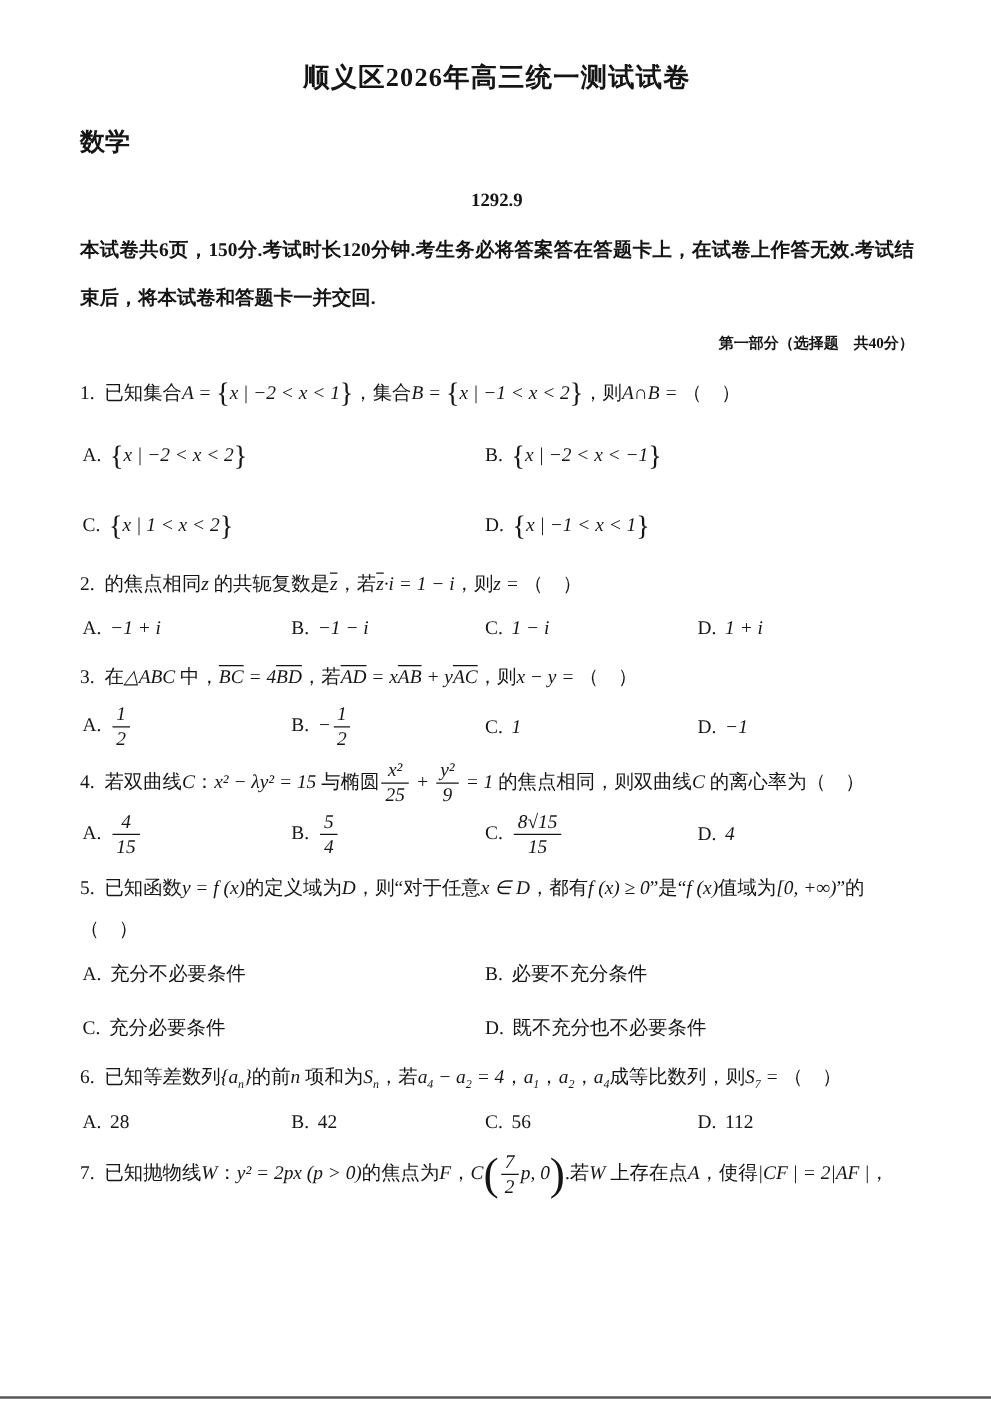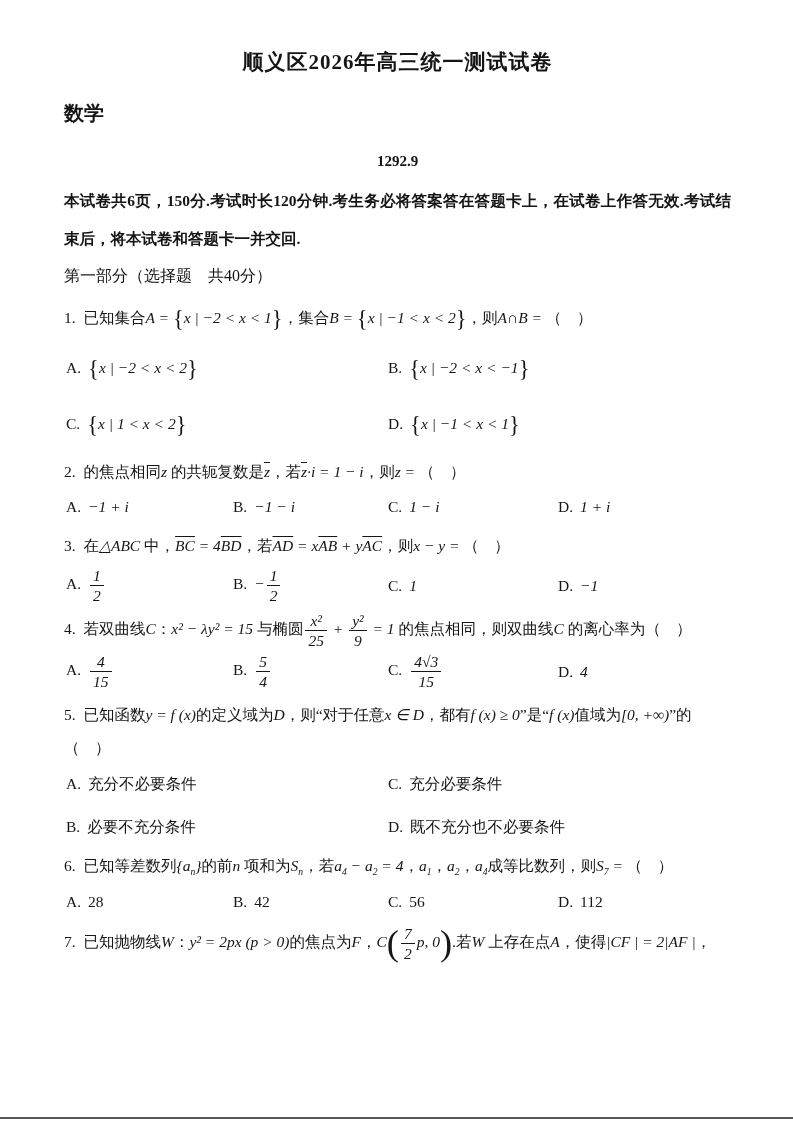--- a/index.html
+++ b/index.html
@@ -7,21 +7,21 @@
     width:793px; height:1122px; position:relative; overflow:hidden;
     background:#ffffff; color:#151515;
     font-family:"Liberation Serif", serif;
     font-size:15.5px;
   }
   .page { box-sizing:border-box; width:793px; height:1122px; padding:42px 62px 3px 64px; position:relative; }
   .title { text-align:center; font-weight:bold; font-size:21px; margin:6px 0 0 0; letter-spacing:1px; }
   .subject { font-weight:bold; font-size:20px; margin:24px 0 0 0; }
   .date { text-align:center; font-weight:bold; font-size:15px; margin:26px 0 0 0; }
   .instructions { font-weight:bold; font-size:15.5px; line-height:2.45; text-align:justify; margin:12px 0 0 0; }
-  .part-heading { text-align:left; font-weight:normal; font-size:16px; margin:8px 0 0 0; }
+  .part-heading { text-align:right; font-weight:bold; font-size:12px; margin:8px 0 0 0; }
   .intro { font-weight:bold; font-size:15.5px; line-height:2.3; text-align:justify; margin:6px 0 0 0; }
 
   .question { margin:8px 0 0 0; }
   .stem { line-height:2.15; }
   .qnum { margin-right:4px; }
   .seg-txt {}
   .seg-m { font-family:"Liberation Serif", serif; font-style:italic; }
   .seg-ol { text-decoration:overline; }
   .seg-m sub { font-size:0.62em; font-style:italic; }
   .seg-set .brace { font-size:1.45em; font-style:normal; vertical-align:-0.12em; font-weight:400; }
@@ -74,30 +74,30 @@
           <div class="opt"><span class="opt-label">B.</span><span class="seg-m">−</span><span class="frac"><span class="fn">1</span><span class="fd">2</span></span></div>
           <div class="opt"><span class="opt-label">C.</span><span class="seg-m">1</span></div>
           <div class="opt"><span class="opt-label">D.</span><span class="seg-m">−1</span></div>
         </div>
       </div>
       <div class="question">
         <div class="stem"><span class="qnum">4. </span><span class="seg-txt">若双曲线</span><span class="seg-m">C</span><span class="seg-txt">：</span><span class="seg-m">x² − λy² = 15 </span><span class="seg-txt">与椭圆</span><span class="frac"><span class="fn">x²</span><span class="fd">25</span></span><span class="seg-m"> + </span><span class="frac"><span class="fn">y²</span><span class="fd">9</span></span><span class="seg-m"> = 1 </span><span class="seg-txt">的焦点相同，则双曲线</span><span class="seg-m">C</span><span class="seg-txt"> 的离心率为（　）</span></div>
         <div class="opts cols-four">
           <div class="opt"><span class="opt-label">A.</span><span class="frac"><span class="fn">4</span><span class="fd">15</span></span></div>
           <div class="opt"><span class="opt-label">B.</span><span class="frac"><span class="fn">5</span><span class="fd">4</span></span></div>
-          <div class="opt"><span class="opt-label">C.</span><span class="frac"><span class="fn">4√3</span><span class="fd">15</span></span></div>
+          <div class="opt"><span class="opt-label">C.</span><span class="frac"><span class="fn">8√15</span><span class="fd">15</span></span></div>
           <div class="opt"><span class="opt-label">D.</span><span class="seg-m">4</span></div>
         </div>
       </div>
       <div class="question">
         <div class="stem"><span class="qnum">5. </span><span class="seg-txt">已知函数</span><span class="seg-m">y = f (x)</span><span class="seg-txt">的定义域为</span><span class="seg-m">D</span><span class="seg-txt">，则“对于任意</span><span class="seg-m">x ∈ D</span><span class="seg-txt">，都有</span><span class="seg-m">f (x) ≥ 0</span><span class="seg-txt">”是“</span><span class="seg-m">f (x)</span><span class="seg-txt">值域为</span><span class="seg-m">[0, +∞)</span><span class="seg-txt">”的（　）</span></div>
         <div class="opts cols-two">
           <div class="opt"><span class="opt-label">A.</span><span class="seg-txt">充分不必要条件</span></div>
+          <div class="opt"><span class="opt-label">B.</span><span class="seg-txt">必要不充分条件</span></div>
           <div class="opt"><span class="opt-label">C.</span><span class="seg-txt">充分必要条件</span></div>
-          <div class="opt"><span class="opt-label">B.</span><span class="seg-txt">必要不充分条件</span></div>
           <div class="opt"><span class="opt-label">D.</span><span class="seg-txt">既不充分也不必要条件</span></div>
         </div>
       </div>
       <div class="question">
         <div class="stem"><span class="qnum">6. </span><span class="seg-txt">已知等差数列</span><span class="seg-m">{</span><span class="seg-m">a<sub>n</sub></span><span class="seg-m">}</span><span class="seg-txt">的前</span><span class="seg-m">n</span><span class="seg-txt"> 项和为</span><span class="seg-m">S<sub>n</sub></span><span class="seg-txt">，若</span><span class="seg-m">a<sub>4</sub></span><span class="seg-m"> − </span><span class="seg-m">a<sub>2</sub></span><span class="seg-m"> = 4</span><span class="seg-txt">，</span><span class="seg-m">a<sub>1</sub></span><span class="seg-txt">，</span><span class="seg-m">a<sub>2</sub></span><span class="seg-txt">，</span><span class="seg-m">a<sub>4</sub></span><span class="seg-txt">成等比数列，则</span><span class="seg-m">S<sub>7</sub></span><span class="seg-m"> = </span><span class="seg-txt">（　）</span></div>
         <div class="opts cols-four">
           <div class="opt"><span class="opt-label">A.</span><span class="seg-txt">28</span></div>
           <div class="opt"><span class="opt-label">B.</span><span class="seg-txt">42</span></div>
           <div class="opt"><span class="opt-label">C.</span><span class="seg-txt">56</span></div>
           <div class="opt"><span class="opt-label">D.</span><span class="seg-txt">112</span></div>

